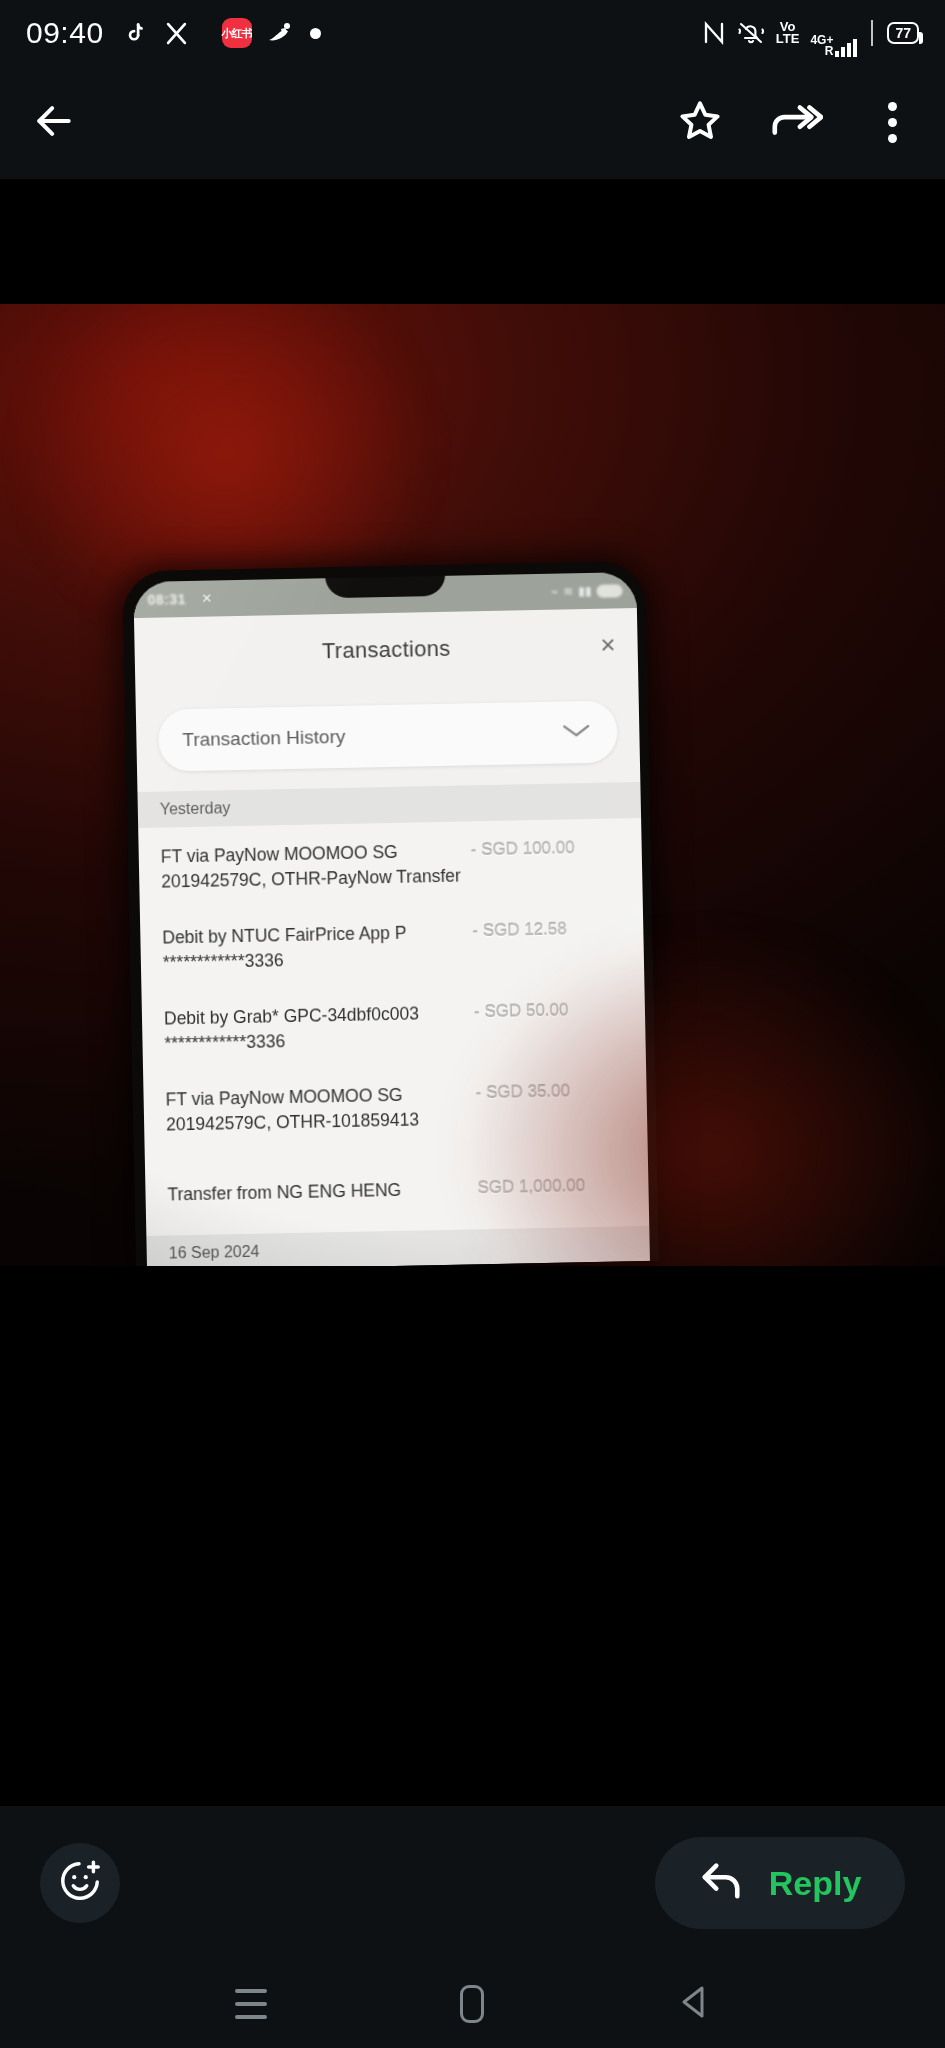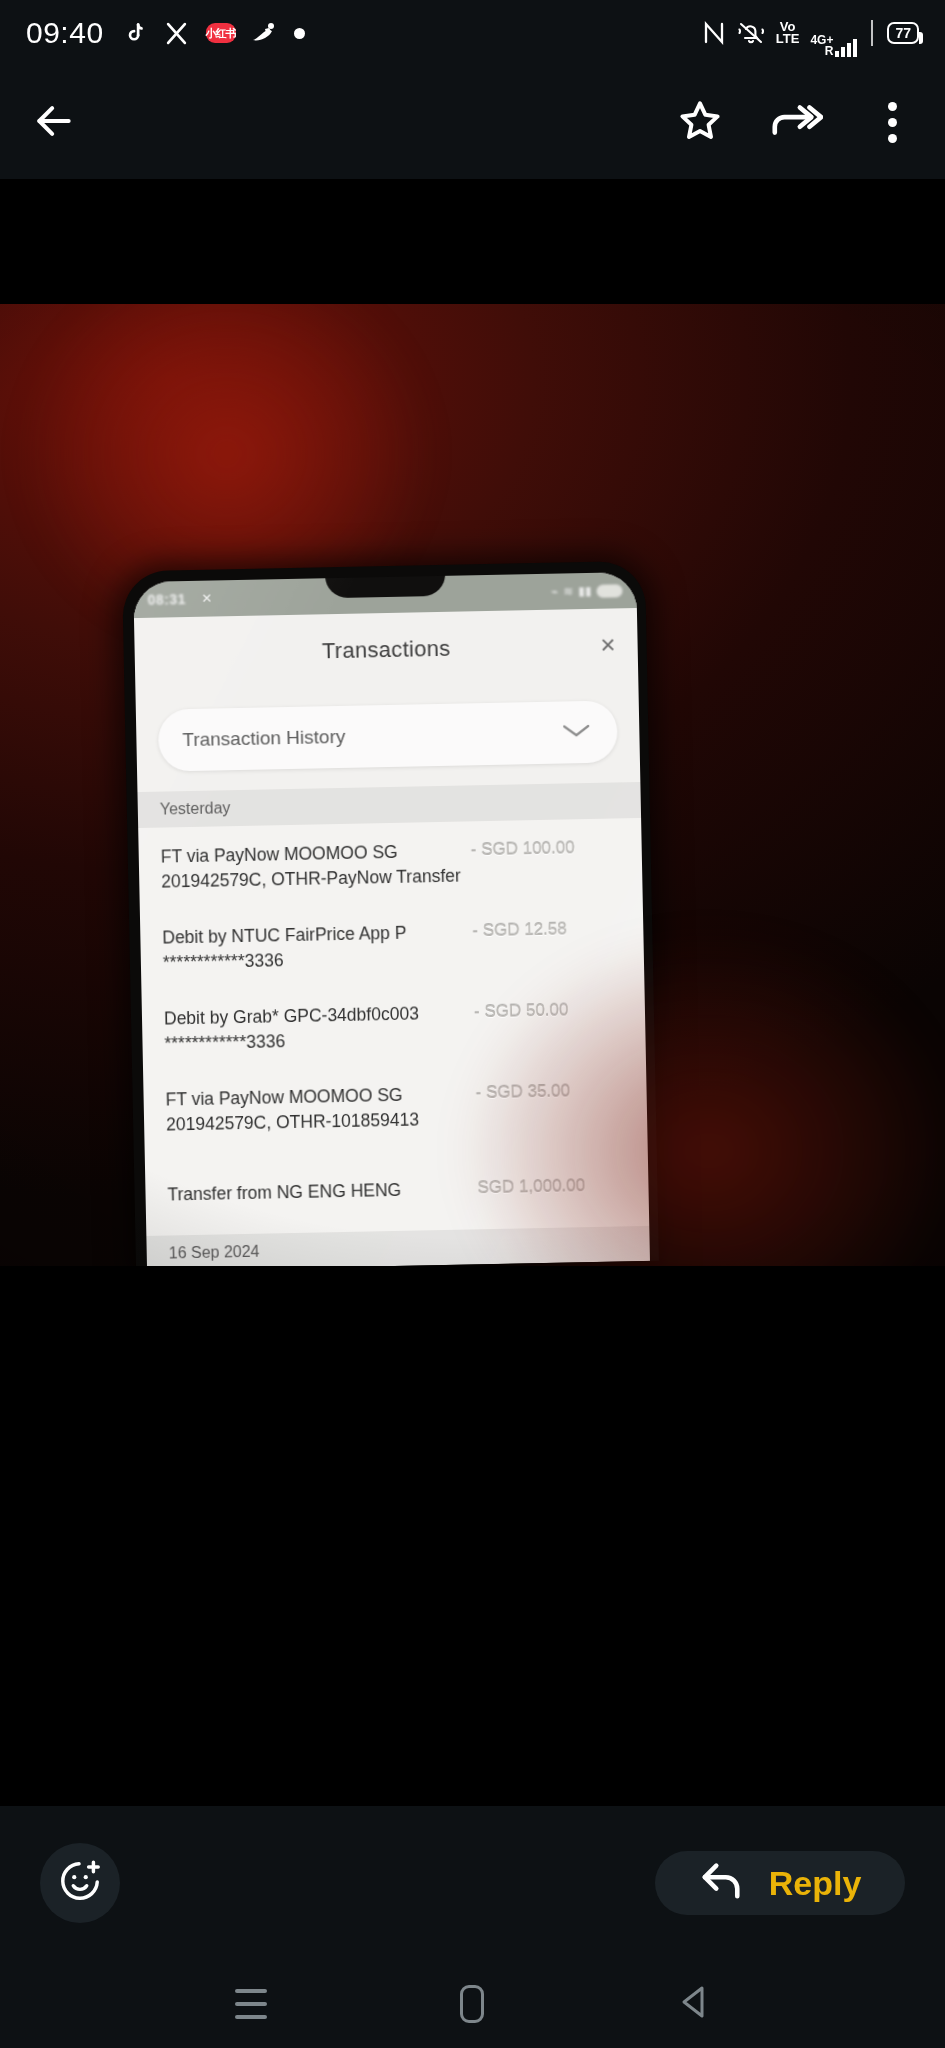--- a/index.html
+++ b/index.html
@@ -15,23 +15,24 @@
   .statusbar{
     height:66px; flex:0 0 66px; display:flex; align-items:center;
     padding:16px 26px; color:#fff;
   }
   .sb-left{ display:flex; align-items:center; gap:14px; }
   .sb-time{ font-size:30px; font-weight:400; letter-spacing:.5px; }
   .sb-right{ margin-left:auto; display:flex; align-items:center; gap:11px; }
   .ic{ display:inline-flex; align-items:center; justify-content:center; }
   .appicon{ width:30px; height:30px; display:inline-flex; align-items:center; justify-content:center; }
   .redbadge{
-    width:30px;height:20px;border-radius:9px;background:#f03040;color:#fff;
+    width:30px;height:30px;border-radius:9px;background:#f03040;color:#fff;
     font-size:11px;display:flex;align-items:center;justify-content:center;font-weight:700;
     letter-spacing:-1px;
+    margin-left:16px;
   }
   .dot{ width:11px;height:11px;border-radius:50%;background:#fff;display:inline-block; }
   .volte{ font-size:13px; line-height:12px; text-align:center; font-weight:700; }
   .net{ display:flex; align-items:flex-end; gap:2px; }
   .netlab{ font-size:12px; line-height:11px; text-align:right; font-weight:700;margin-top:25px; }
   .bars{ display:flex; align-items:flex-end; gap:2px; height:18px; }
   .bars i{ width:4px; background:#fff; display:block; }
   .bars i:nth-child(1){height:6px} .bars i:nth-child(2){height:10px}
   .bars i:nth-child(3){height:14px} .bars i:nth-child(4){height:18px}
   .divider-v{ width:2px; height:26px; background:#fff; opacity:.75; margin:0 3px; }
@@ -152,23 +153,23 @@
 
   
   .replybar{
     flex:0 0 154px; display:flex; align-items:center; padding:0 40px; gap:20px;
   }
   .emojibtn{
     width:80px;height:80px;border-radius:50%;background:#1b2227;
     display:flex;align-items:center;justify-content:center;
   }
   .replybtn{
-    margin-left:auto; height:64px; min-width:250px; border-radius:46px; background:#1b2227;
+    margin-left:auto; height:92px; min-width:250px; border-radius:46px; background:#1b2227;
     display:flex; align-items:center; justify-content:center; gap:24px; padding:0 40px;
-    color:#eab308;
+    color:#22c55e;
   }
   .replylabel{ font-size:34px; font-weight:700; }
 
   
   .navbar{
     flex:0 0 88px; display:flex; align-items:center; justify-content:space-around;
     padding:0 140px;
   }
   .navitem{ width:70px;height:60px; display:flex;align-items:center;justify-content:center; }
   .hamb{ display:flex; flex-direction:column; gap:9px; }

